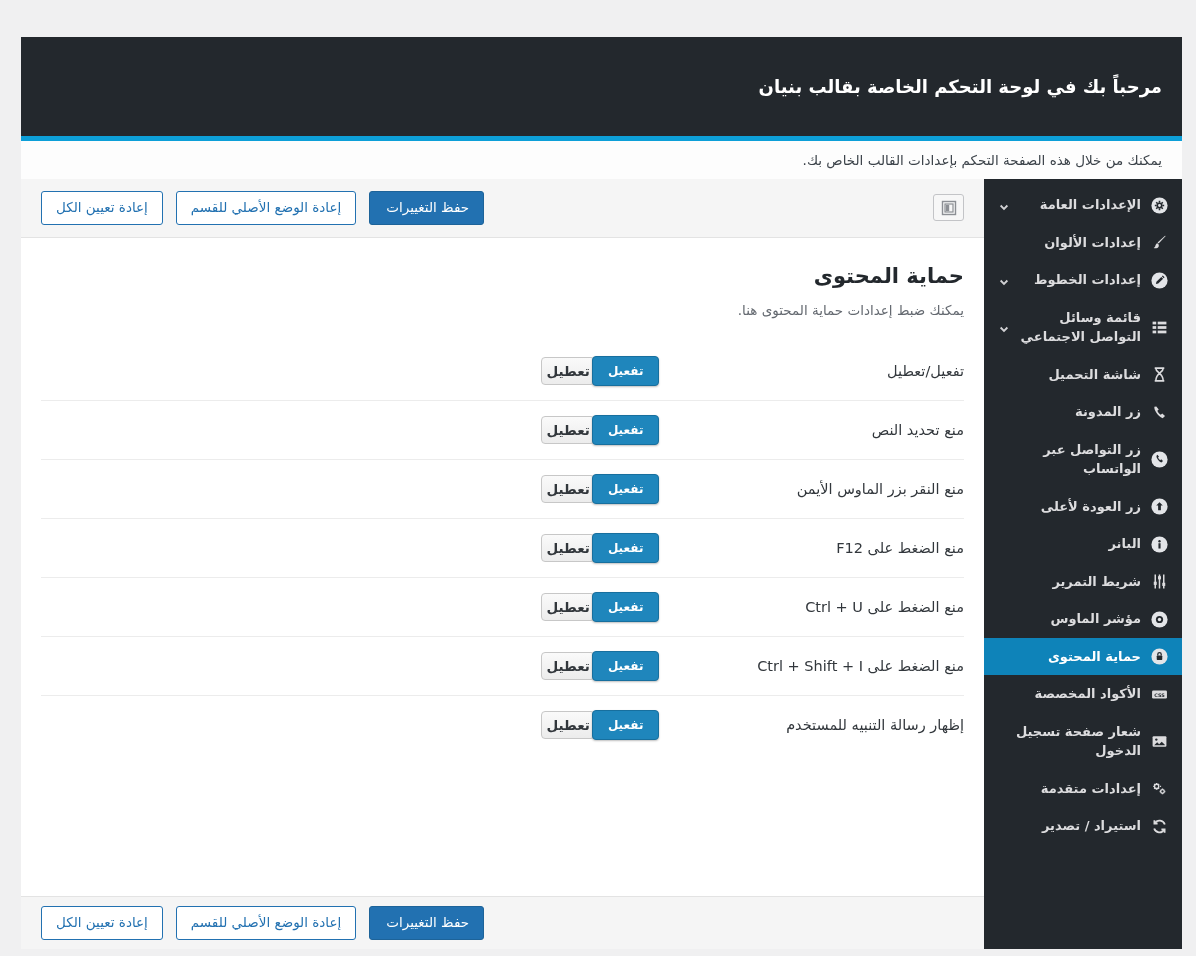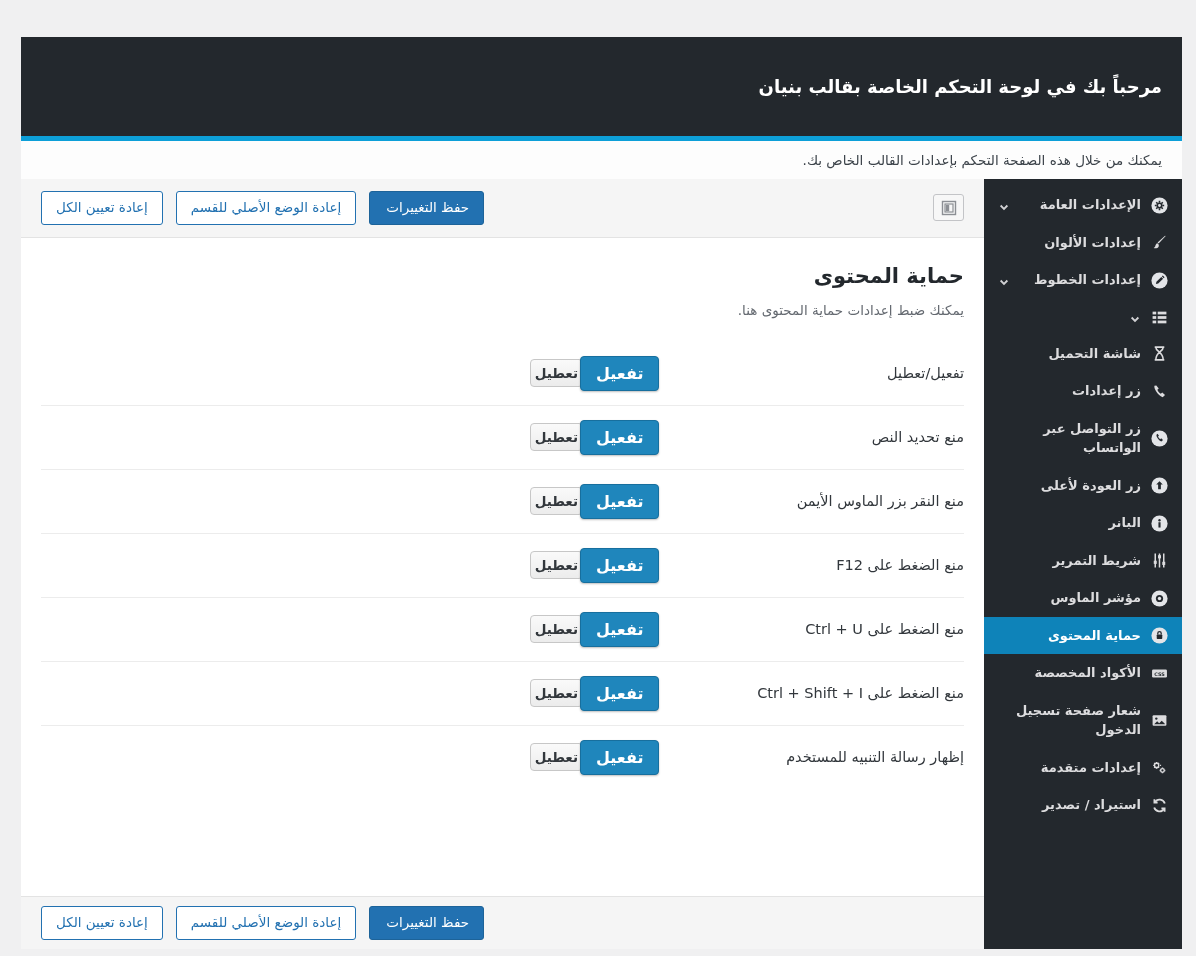--- a/index.html
+++ b/index.html
@@ -73,21 +73,21 @@
     display:flex; align-items:center;
     padding:14px 0; border-bottom:1px solid #ececec;
   }
   .setting-row:last-child { border-bottom:none; }
   .row-label { width:33%; font-size:14.5px; color:#32373c; padding-left:10px; }
   .row-control { flex:1; }
 
   .toggle { display:inline-flex; align-items:center; }
   .t-on {
     background:#1f86bc; color:#fff; font-weight:bold; font-family:inherit;
-    font-size:16px; padding:7px 15px; border:1px solid #176f9e;
+    font-size:12px; padding:7px 15px; border:1px solid #176f9e;
     border-radius:4px; position:relative; z-index:2; cursor:pointer;
     box-shadow:0 1px 2px rgba(0,0,0,.25);
   }
   .t-off {
     background:linear-gradient(#fafafa,#ececec); color:#32373c; font-weight:bold;
     font-family:inherit; font-size:13.5px; padding:5px 4px;
     border:1px solid #c7c7c7; border-radius:4px; margin-right:-3px;
     position:relative; z-index:1; cursor:pointer;
   }
 
@@ -158,20 +158,21 @@
         <span class="icon-wrap">
           <svg width="17" height="17" viewBox="0 0 16 16" fill="currentColor">
               <rect x="1.5" y="2.5" width="3.4" height="2.6"></rect>
               <rect x="6.3" y="2.5" width="8.2" height="2.6"></rect>
               <rect x="1.5" y="6.7" width="3.4" height="2.6"></rect>
               <rect x="6.3" y="6.7" width="8.2" height="2.6"></rect>
               <rect x="1.5" y="10.9" width="3.4" height="2.6"></rect>
               <rect x="6.3" y="10.9" width="8.2" height="2.6"></rect>
             </svg>
         </span>
+        <span class="lbl">قائمة وسائل التواصل الاجتماعي</span>
         <span class="chev">
             <svg width="12" height="12" viewBox="0 0 16 16" fill="none" stroke="currentColor" stroke-width="2.4">
               <path d="M3.5 6l4.5 4.5L12.5 6"></path>
             </svg>
           </span>
       </div>
 
       <div class="side-item">
         <span class="icon-wrap">
           <svg width="17" height="17" viewBox="0 0 16 16" fill="none" stroke="currentColor" stroke-width="1.5">
@@ -180,21 +181,21 @@
         </span>
         <span class="lbl">شاشة التحميل</span>
       </div>
 
       <div class="side-item">
         <span class="icon-wrap">
           <svg width="17" height="17" viewBox="0 0 16 16">
               <path d="M3.2 2.6C2.6 5.4 6.3 11.3 11 13.4l2.2-2.2-2.6-2.3-1.4 1.2C7.7 9.2 6.6 8 6 6.4l1.3-1.3L5 2.4z" fill="currentColor"></path>
             </svg>
         </span>
-        <span class="lbl">زر إعدادات</span>
+        <span class="lbl">زر المدونة</span>
       </div>
 
       <div class="side-item">
         <span class="icon-wrap">
           <svg width="17" height="17" viewBox="0 0 16 16">
               <circle cx="8" cy="8" r="7.6" fill="#e3e5e8"></circle>
               <path d="M5.2 4.4c-.4 1.7 1.8 5.2 4.6 6.4l1.5-1.5-1.7-1.5-.9.8c-1-.6-1.7-1.4-2.1-2.4l.9-.9-1.4-1.7z" fill="#23282d"></path>
             </svg>
         </span>
         <span class="lbl">زر التواصل عبر الواتساب</span>

